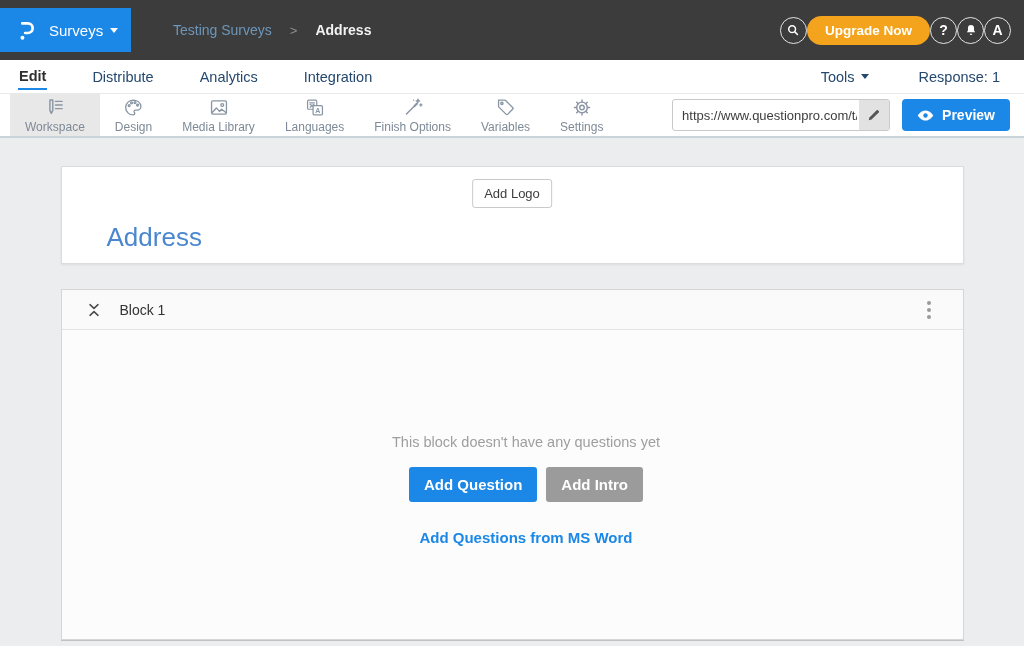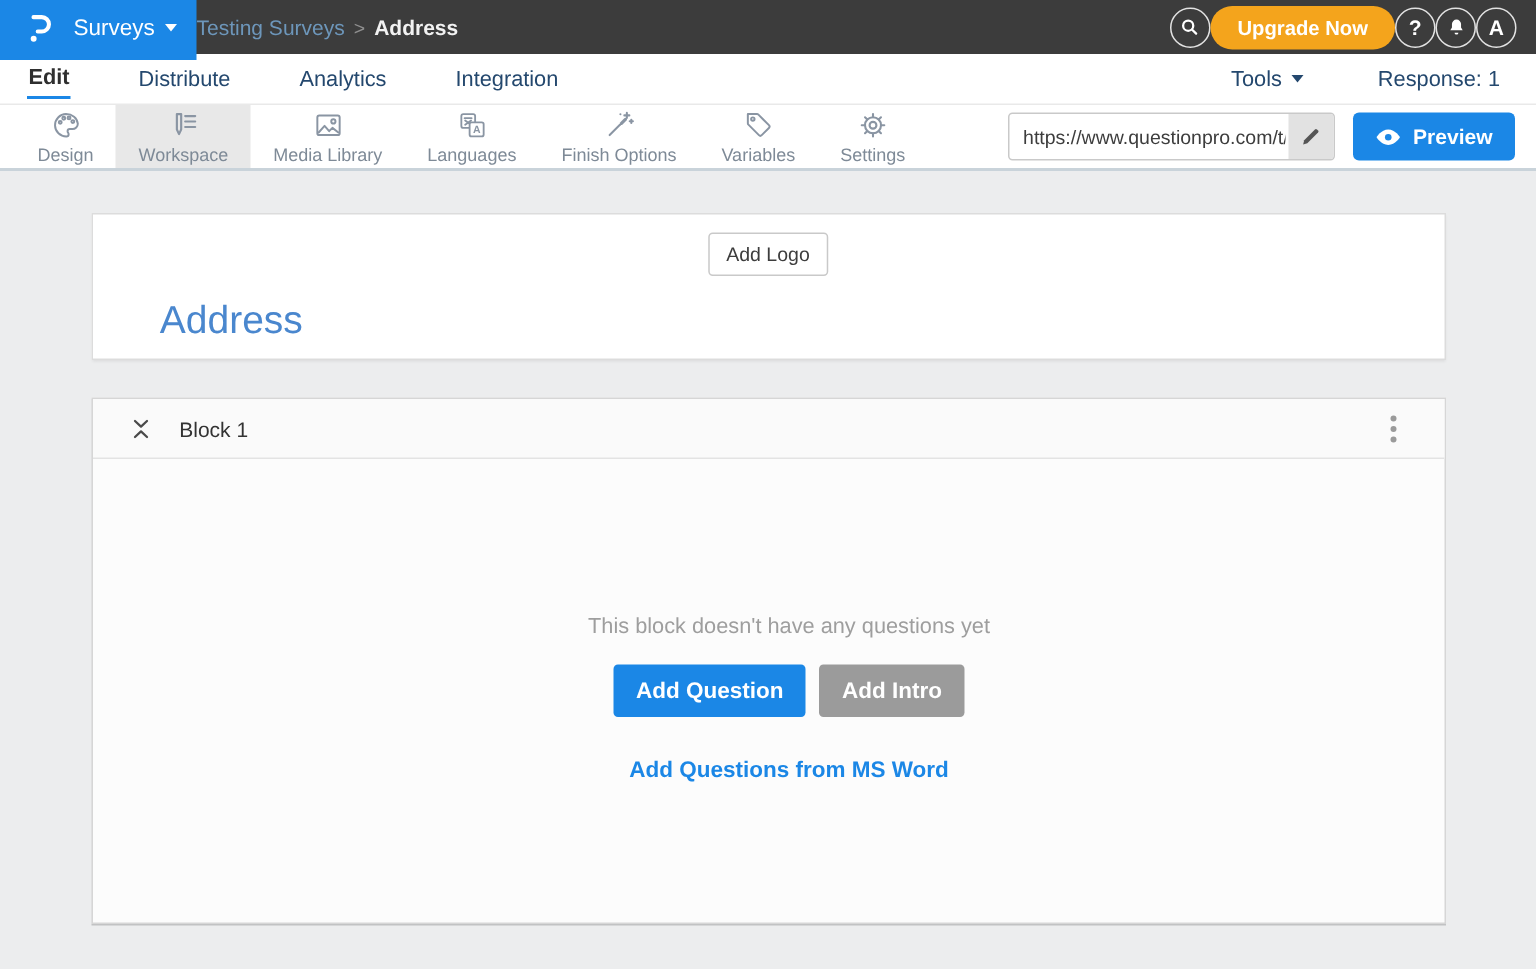--- a/index.html
+++ b/index.html
@@ -1,25 +1,25 @@
 <!DOCTYPE html>
 <html><head>
 <meta charset="utf-8">
 <style>
   * { margin:0; padding:0; box-sizing:border-box; }
   html,body { width:1024px; height:646px; overflow:hidden; }
   body { font-family:"Liberation Sans", sans-serif; background:#ecedee; }
 
   
-  .topbar { height:36px; background:#3c3c3c; display:flex; align-items:center; }
+  .topbar { height:60px; background:#3c3c3c; display:flex; align-items:center; }
   .brand { width:131px; height:44px; background:#1b87e6; display:flex; align-items:center; gap:10px; padding:0 14px; cursor:pointer; flex:none; }
   .brand .p-logo { display:flex; align-items:center; }
   .brand .app { color:#fff; font-size:15px; font-weight:500; display:flex; align-items:center; gap:7px; }
   .caret-down { width:0; height:0; border-left:4px solid transparent; border-right:4px solid transparent; border-top:5px solid #fff; display:inline-block; }
-  .crumbs { display:flex; align-items:center; gap:6px; font-size:14px; }
+  .crumbs { display:flex; align-items:center; gap:18px; padding-left:24px; font-size:14px;margin-left:18px; }
   .crumb-parent { color:#6d96ba; cursor:pointer; text-decoration:none; }
   .crumb-sep { color:#8f8f8f; font-size:13px; }
   .crumb-current { color:#f2f2f2; font-weight:600; }
   .top-right { margin-left:auto; display:flex; align-items:center; padding-right:13px; }
   .circle-btn { width:27px; height:27px; border-radius:50%; border:1.5px solid rgba(255,255,255,.85); background:transparent; color:#fff; display:flex; align-items:center; justify-content:center; cursor:pointer; font-family:inherit; }
   .circle-btn .glyph { font-size:14px; font-weight:700; color:#fff; line-height:1; }
   .upgrade-btn { height:29px; border:none; border-radius:15px; background:#f4a41c; color:#fff; font-size:13.5px; font-weight:700; padding:0 18px; cursor:pointer; font-family:inherit; }
 
   
   .navrow { height:34px; background:#fff; display:flex; align-items:center; padding:0 16px 0 16px; border-bottom:1px solid #e9e9e9; }
@@ -123,39 +123,39 @@
     <button class="tools-btn">
       <span>Tools</span>
       <span class="caret-down"></span>
     </button>
     <span class="response">Response: 1</span>
   </div>
 </nav>
 
 <div class="toolbar">
 
+  <div class="tool-item active">
+    <svg width="21" height="21" viewBox="0 0 22 22" fill="none" stroke="currentColor" stroke-width="1.5" stroke-linecap="round" stroke-linejoin="round">
+      <path d="M6.2 3.2h3V14l-1.5 3.2L6.2 14z"></path>
+      <line x1="12" y1="4.6" x2="19" y2="4.6"></line>
+        <line x1="12" y1="8.4" x2="19" y2="8.4"></line>
+        <line x1="12" y1="12.2" x2="19" y2="12.2"></line>
+    </svg>
+    <span class="t-label">Workspace</span>
+  </div>
+
   <div class="tool-item">
     <svg width="22" height="22" viewBox="0 0 24 24" fill="none" stroke="currentColor" stroke-width="1.5" stroke-linecap="round">
       <path d="M12 3.5a8.5 8.5 0 1 0 .3 17c1 0 1.7-.8 1.7-1.7 0-.4-.2-.8-.4-1.1-.3-.3-.4-.7-.4-1.1 0-.9.8-1.7 1.7-1.7h2a4.1 4.1 0 0 0 4.1-4.1C20.6 6.3 16.7 3.5 12 3.5z"></path>
       <circle cx="7.6" cy="9.8" r="1.1"></circle>
         <circle cx="10.3" cy="6.7" r="1.1"></circle>
         <circle cx="14.3" cy="6.4" r="1.1"></circle>
         <circle cx="17.2" cy="9.2" r="1.1"></circle>
     </svg>
     <span class="t-label">Design</span>
-  </div>
-
-  <div class="tool-item active">
-    <svg width="21" height="21" viewBox="0 0 22 22" fill="none" stroke="currentColor" stroke-width="1.5" stroke-linecap="round" stroke-linejoin="round">
-      <path d="M6.2 3.2h3V14l-1.5 3.2L6.2 14z"></path>
-      <line x1="12" y1="4.6" x2="19" y2="4.6"></line>
-        <line x1="12" y1="8.4" x2="19" y2="8.4"></line>
-        <line x1="12" y1="12.2" x2="19" y2="12.2"></line>
-    </svg>
-    <span class="t-label">Workspace</span>
   </div>
 
   <div class="tool-item">
     <svg width="22" height="22" viewBox="0 0 24 24" fill="none" stroke="currentColor" stroke-width="1.5" stroke-linecap="round" stroke-linejoin="round">
       <rect x="3.5" y="4.5" width="17" height="15" rx="1.5"></rect>
       <circle cx="15.7" cy="9.1" r="1.6"></circle>
       <path d="M4.5 17.5l4.5-5 3.5 4 2.5-2.5 4.5 3.5"></path>
     </svg>
     <span class="t-label">Media Library</span>
   </div>

